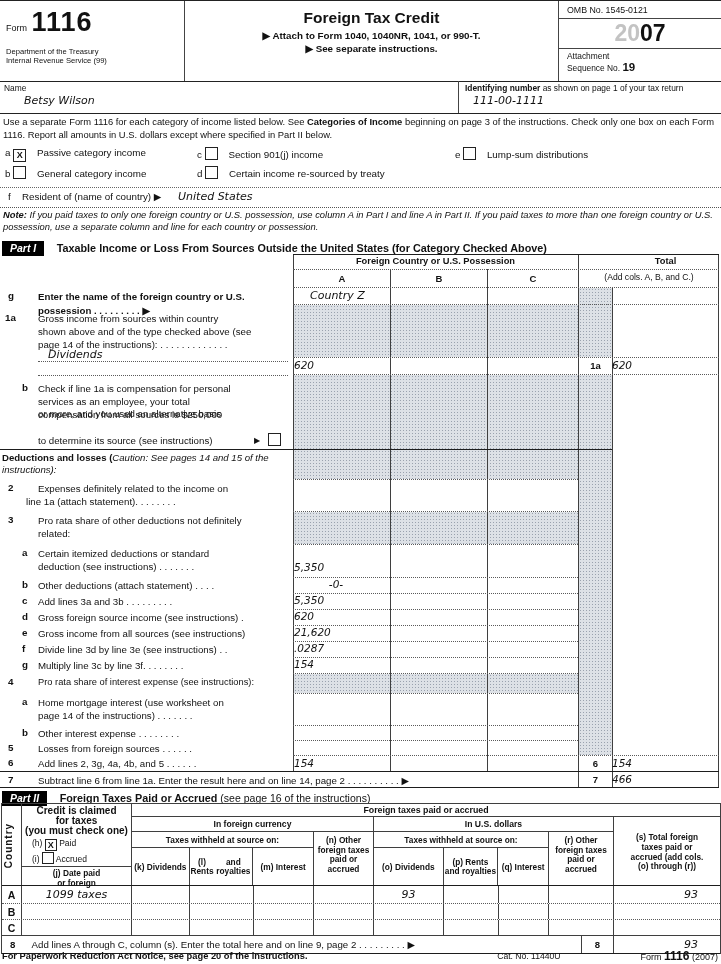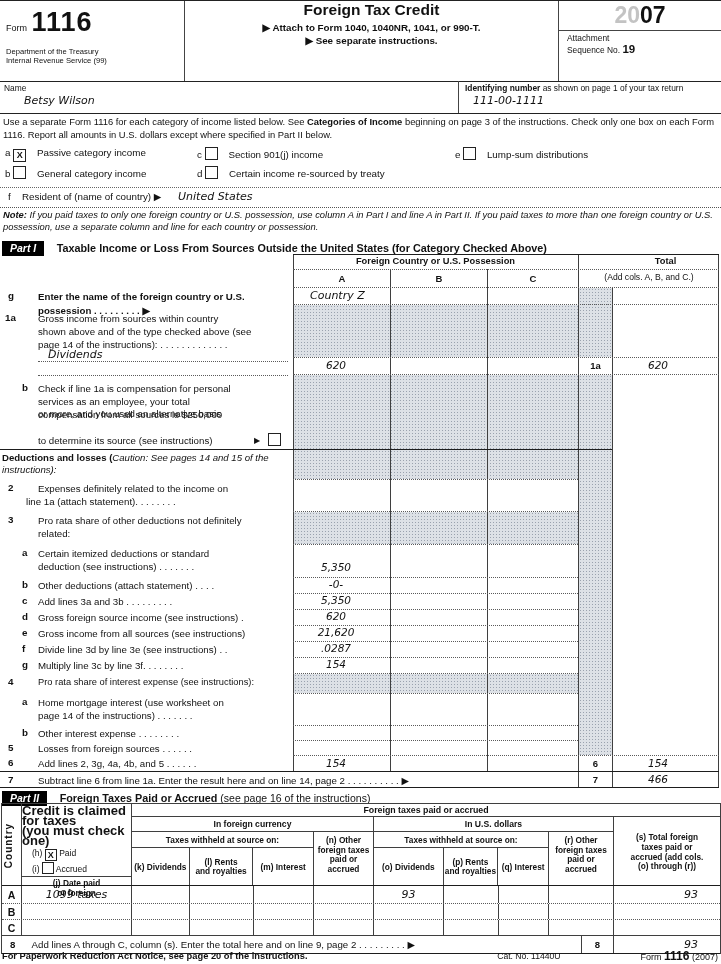--- a/index.html
+++ b/index.html
@@ -10,21 +10,21 @@
   .i{font-style:italic;}
   .hand{font-family:"DejaVu Sans",sans-serif;font-style:italic;font-size:11px;white-space:nowrap;}
   .shade{position:absolute;background-color:#dde1e6;
          background-image:radial-gradient(#9aa2ae 30%,rgba(0,0,0,0) 32%);
          background-size:3px 3px;}
   .vl{position:absolute;width:1px;background:#3f3f3f;}
   .hl{position:absolute;height:0;border-top:1px dotted #5a5a5a;}
   .hls{position:absolute;height:1px;background:#1d1d1d;}
   .ltx{position:absolute;font-size:9.7px;line-height:13px;white-space:nowrap;}
   .lnum{position:absolute;font-weight:bold;font-size:9.8px;}
-  .val{position:absolute;text-align:center;font-family:"DejaVu Sans",sans-serif;
+  .val{position:absolute;text-align:left;font-family:"DejaVu Sans",sans-serif;
        font-style:italic;font-size:10.5px;white-space:nowrap;}
   .numlab{position:absolute;font-weight:bold;font-size:9.5px;text-align:center;}
   .ckb{display:inline-block;width:11px;height:11px;border:1px solid #222;font-size:9px;
        line-height:11px;text-align:center;vertical-align:-2px;font-weight:bold;background:#fff;}
   .arrow{font-size:8px;}
   .partbar{position:absolute;left:0;right:0;height:15px;}
   .partbadge{display:inline-block;background:#000;color:#fff;font-weight:bold;font-size:10.5px;
              padding:1px 8px 2px 8px;margin-right:8px;font-style:italic;}
   .parttitle{font-weight:bold;font-size:10.8px;}
   
@@ -41,26 +41,27 @@
 
 <div class="page">
 
   <div class="abs" style="left:0;top:0;width:721px;height:80px;border-top:1px solid #222;border-bottom:1px solid #222;display:flex;">
     <div style="width:185px;box-sizing:border-box;border-right:1px solid #444;padding:6px 4px 0 6px;position:relative;">
       <span style="font-size:9px;">Form</span>
       <span class="b" style="font-size:27px;letter-spacing:1px;">1116</span>
       <div style="font-size:7.6px;margin-top:9px;">Department of the Treasury</div>
       <div style="font-size:7.6px;">Internal Revenue Service    (99)</div>
     </div>
-    <div style="flex:1;text-align:center;padding-top:0;">
+    <div style="flex:1;text-align:center;padding-top:8px;">
       <div class="b" style="font-size:15.5px;">Foreign Tax Credit</div>
       <div class="b" style="font-size:9.8px;margin-top:3px;">▶ Attach to Form 1040, 1040NR, 1041, or 990-T.</div>
       <div class="b" style="font-size:9.8px;margin-top:2px;">▶ See separate instructions.</div>
     </div>
     <div style="width:163px;box-sizing:border-box;border-left:1px solid #444;">
+      <div style="font-size:8.8px;padding:4px 0 3px 8px;border-bottom:1px solid #444;">OMB No. 1545-0121</div>
       <div style="text-align:center;border-bottom:1px solid #444;padding:1px 0;">
         <span class="b" style="font-size:23px;color:#c3c3c3;">20</span><span class="b" style="font-size:23px;">07</span>
       </div>
       <div style="font-size:8.4px;padding:2px 0 0 8px;">
         <div>Attachment</div>
         <div><span>Sequence No.</span>
           <span class="b" style="font-size:11.5px;">19</span></div>
       </div>
     </div>
   </div>
@@ -261,21 +262,21 @@
     <span class="parttitle">Foreign Taxes Paid or Accrued</span><span style="font-size:10.5px;"> (see page 16 of the instructions)</span>
   </div>
 
   <div class="p2">
 
     <div class="row hdr2" style="height:83px;border-top:1px solid #3f3f3f;">
       <div class="cl" style="width:20px;position:relative;">
         <span class="abs b" style="left:-16px;top:36px;font-size:10px;transform:rotate(-90deg);white-space:nowrap;letter-spacing:1px;">Country</span>
       </div>
       <div class="cl" style="width:110px;display:flex;flex-direction:column;">
-        <div style="font-size:13px;font-weight:bold;line-height:10px;padding-top:2px;">
+        <div style="text-align:center;font-size:10px;font-weight:bold;line-height:10px;padding-top:2px;">
           <div>Credit is claimed</div>
           <div>for taxes</div>
           <div>(you must check one)</div>
         </div>
         <div style="padding:2px 0 0 10px;font-size:8.5px;">
           <span>(h)</span>
           <span class="ckb" style="width:10px;height:10px;line-height:10px;">X</span>
           <span>Paid</span>
         </div>
         <div style="padding:1px 0 0 10px;font-size:8.5px;">
@@ -291,21 +292,21 @@
       <div style="width:588px;display:flex;flex-direction:column;">
         <div class="b" style="height:13px;text-align:center;font-size:8.8px;border-bottom:1px solid #3f3f3f;padding-top:1px;box-sizing:border-box;">Foreign taxes paid or accrued</div>
         <div style="flex:1;display:flex;">
           <div class="cl" style="width:242px;display:flex;flex-direction:column;">
             <div class="b" style="height:15px;text-align:center;font-size:8.6px;border-bottom:1px solid #3f3f3f;padding-top:2px;box-sizing:border-box;">In foreign currency</div>
             <div style="flex:1;display:flex;">
               <div class="cl" style="width:182px;display:flex;flex-direction:column;">
                 <div class="b" style="height:16px;text-align:center;font-size:8.3px;border-bottom:1px solid #3f3f3f;padding-top:3px;box-sizing:border-box;">Taxes withheld at source on:</div>
                 <div style="flex:1;display:flex;">
                   <div class="c b" style="width:58px;">(k) Dividends</div>
-                  <div class="c b" style="width:64px;flex-direction:column;line-height:9px;">
+                  <div class="c b" style="width:64px;flex-direction:row;line-height:9px;">
                     <div>(l) Rents</div>
                     <div>and royalties</div>
                   </div>
                   <div class="c b" style="width:60px;border-right:none;">(m) Interest</div>
                 </div>
               </div>
               <div class="b" style="width:60px;text-align:center;font-size:8.3px;line-height:9.5px;padding-top:4px;box-sizing:border-box;">
                 <div>(n) Other</div>
                 <div>foreign taxes</div>
                 <div>paid or</div>

